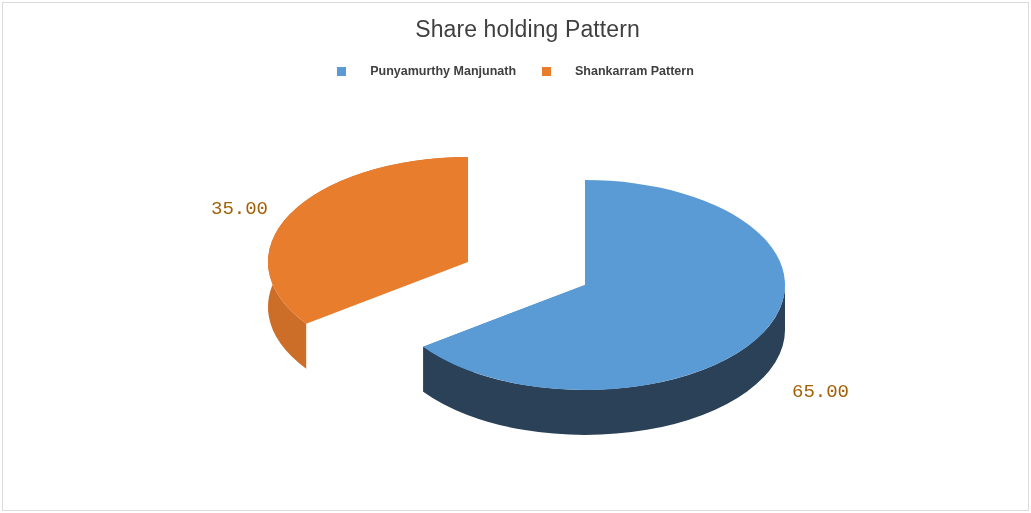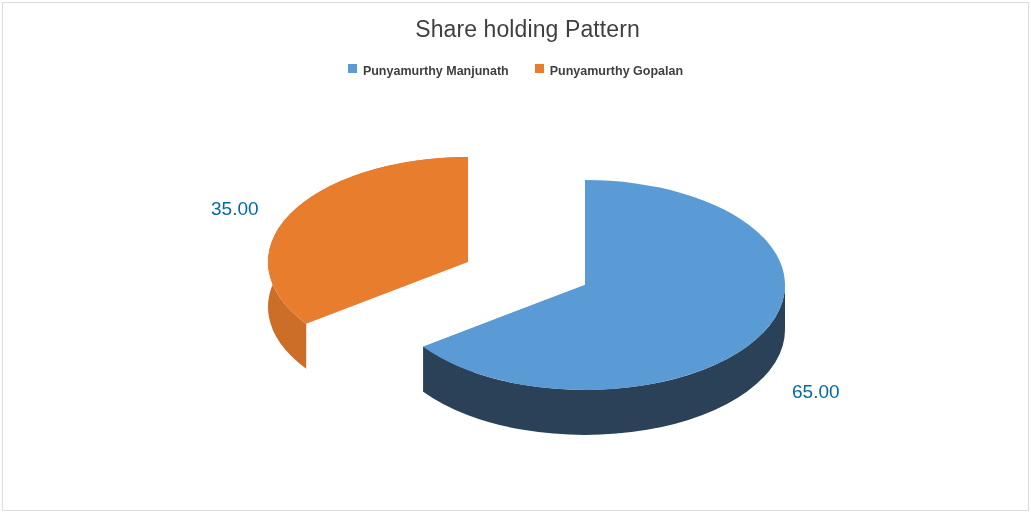--- a/index.html
+++ b/index.html
@@ -47,21 +47,22 @@
     left: 0;
     top: 64px;
     width: 100%;
     display: flex;
     justify-content: center;
     align-items: center;
     gap: 26px;
   }
   .legend-entry {
     display: flex;
-    gap: 6px;
+    align-items: center;
+    gap: 24px;
   }
   .legend-swatch {
     width: 9px;
     height: 9px;
     display: inline-block;
     flex: 0 0 auto;
   }
   .legend-label {
     font-size: 12.5px;
     font-weight: bold;
@@ -70,44 +71,44 @@
     font-family: "Liberation Sans", sans-serif;
   }
   #pie-svg {
     position: absolute;
     left: 0;
     top: 0;
   }
   .data-label {
     position: absolute;
     font-size: 19px;
-    color: #0369a1;
+    color: #a16207;
     white-space: nowrap;
-    font-family: Liberation Sans, sans-serif;
+    font-family: Liberation Mono, monospace;
   }
   #label-slice-0 { left: 792px; top: 381px; }
   #label-slice-1 { left: 211px; top: 198px; }
 </style>
 </head>
 <body>
 
 <div id="chart-frame">
 
   <div id="chart-border"></div>
 
   <div id="chart-title">Share holding Pattern</div>
 
   <div id="chart-legend">
     <div class="legend-entry">
       <span class="legend-swatch" style="background:#5B9BD5"></span>
       <span class="legend-label">Punyamurthy Manjunath</span>
     </div>
     <div class="legend-entry">
       <span class="legend-swatch" style="background:#E87D2E"></span>
-      <span class="legend-label">Punyamurthy Gopalan</span>
+      <span class="legend-label">Shankarram Pattern</span>
     </div>
   </div>
 
   <svg id="pie-svg" width="1031" height="513" viewBox="0 0 1031 513">
     <g id="pie-groups">
         <path d="M 306.19660112501055 323.71745149070966 A 200 105 0 0 1 467.99999999999994 157 L 467.99999999999994 202 A 200 105 0 0 0 306.19660112501055 368.71745149070966 Z" fill="#CC6D28"></path>
         <path d="M 468 262 L 467.99999999999994 157 L 467.99999999999994 202 L 468 307 Z" fill="#7D441A"></path>
         <path d="M 468 262 L 306.19660112501055 323.71745149070966 A 200 105 0 0 1 467.99999999999994 157 Z" fill="#E87D2E"></path>
         <path d="M 585 285 L 423.19660112501055 346.71745149070966 L 423.19660112501055 391.71745149070966 L 585 330 Z" fill="#4A82B4"></path>
         <path d="M 785 285 A 200 105 0 0 1 423.19660112501055 346.71745149070966 L 423.19660112501055 391.71745149070966 A 200 105 0 0 0 785 330 Z" fill="#2A4158"></path>

